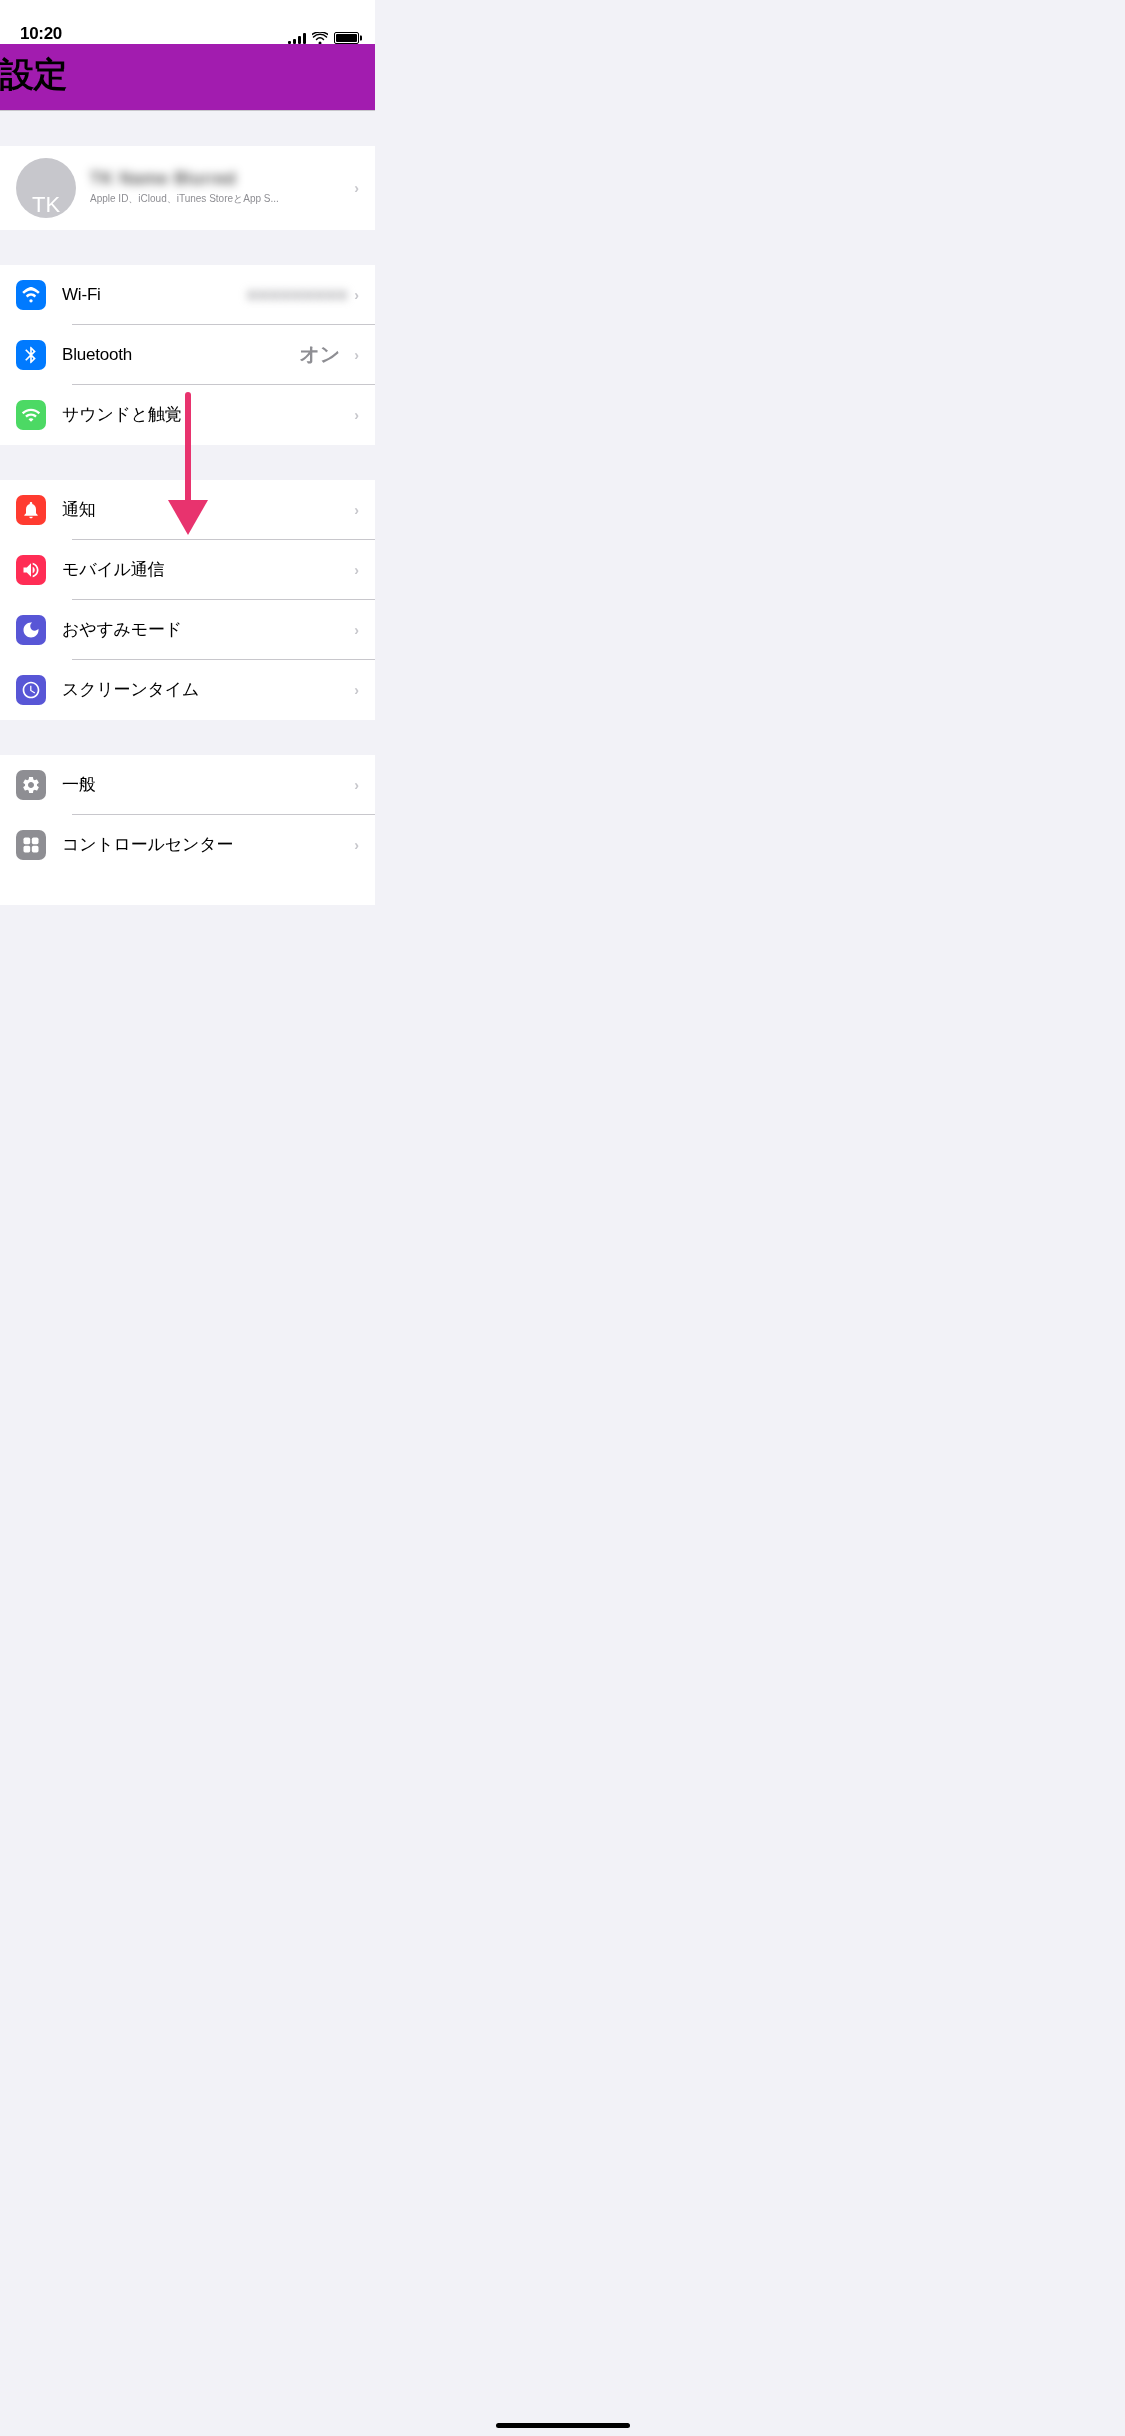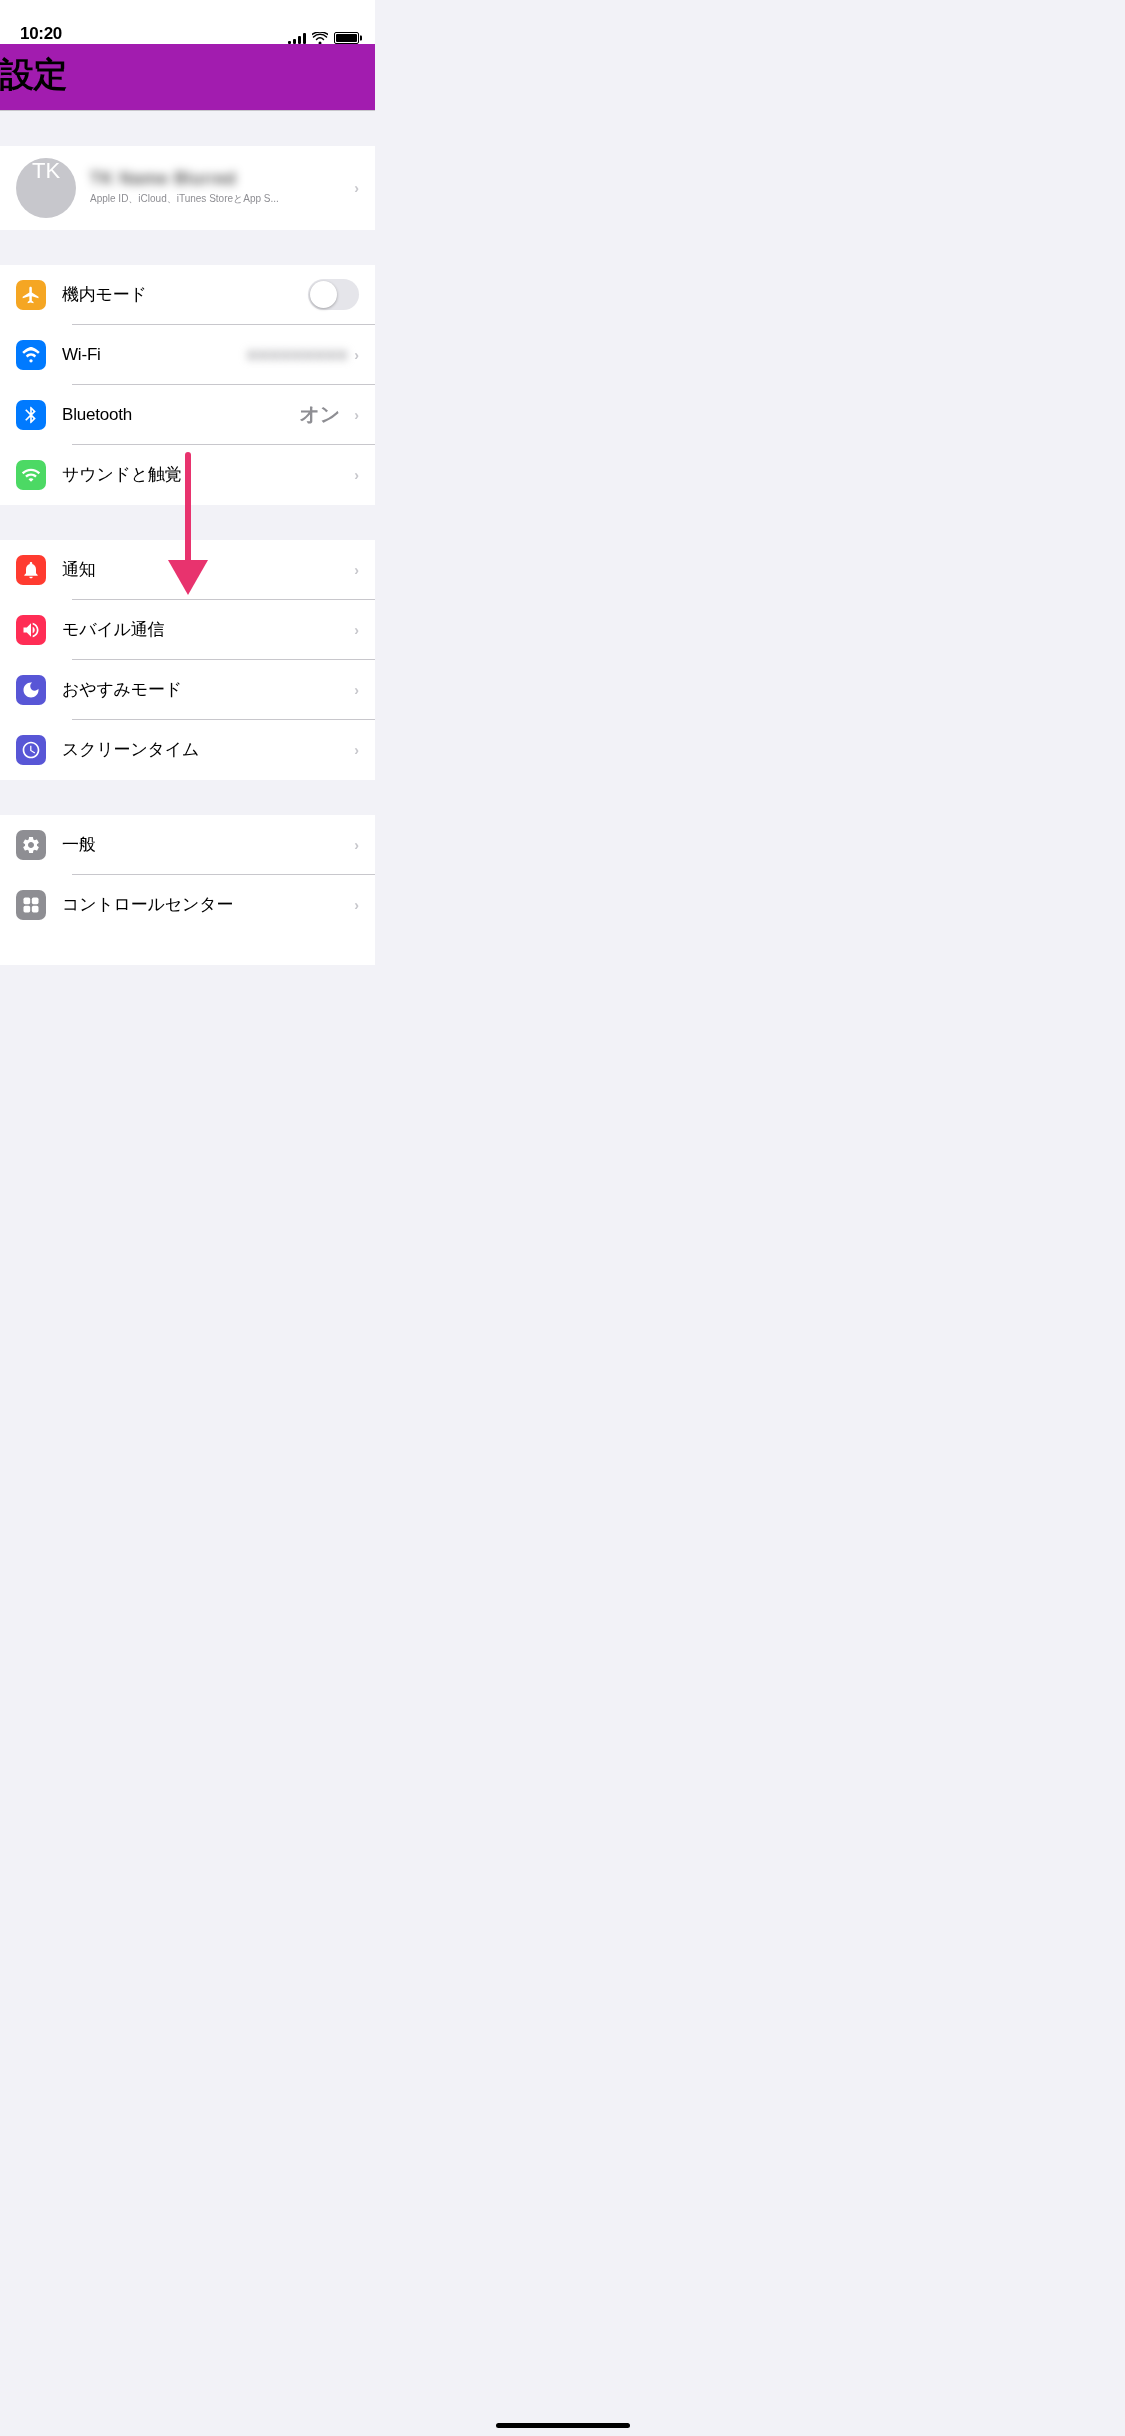--- a/index.html
+++ b/index.html
@@ -178,21 +178,21 @@
       min-height: 80px;
       padding: 12px 16px;
       background: #fff;
     }
     .avatar {
       width: 60px;
       height: 60px;
       border-radius: 50%;
       background: #c7c7cc;
       display: flex;
-      align-items: flex-start;
+      align-items: flex-end;
       justify-content: center;
       font-size: 22px;
       font-weight: 500;
       color: #fff;
       margin-right: 14px;
       flex-shrink: 0;
     }
     .profile-info {
       flex: 1;
     }
@@ -282,29 +282,20 @@
       <div class="profile-subtitle">Apple ID、iCloud、iTunes StoreとApp S...</div>
     </div>
     <span class="chevron">›</span>
   </div>
 </div>
 
 <div class="section-gap"></div>
 
 <div class="settings-section">
 
-  <div class="settings-cell">
-    <div class="cell-icon" style="background:#f5a623;">
-      <svg viewBox="0 0 24 24" fill="white">
-        <path d="M21 16v-2l-8-5V3.5C13 2.67 12.33 2 11.5 2S10 2.67 10 3.5V9l-8 5v2l8-2.5V19l-2 1.5V22l3.5-1 3.5 1v-1.5L13 19v-5.5l8 2.5z"></path>
-      </svg>
-    </div>
-    <span class="cell-label">機内モード</span>
-    <div class="toggle"></div>
-  </div>
 
   <div class="settings-cell">
     <div class="cell-icon" style="background:#007aff;">
       <svg viewBox="0 0 24 24" fill="white">
         <path d="M1.5 8.5C5.2 4.8 10.3 2.5 12 2.5S18.8 4.8 22.5 8.5l-2.1 2.1C18 8.2 15.2 6.5 12 6.5S6 8.2 3.6 10.6L1.5 8.5z"></path>
         <path d="M5.8 12.8C7.6 11 9.7 10 12 10s4.4 1 6.2 2.8l-2.1 2.1C14.8 13.6 13.5 13 12 13s-2.8.6-4.1 1.9l-2.1-2.1z"></path>
         <circle cx="12" cy="19" r="2"></circle>
       </svg>
     </div>
     <span class="cell-label">Wi-Fi</span>

